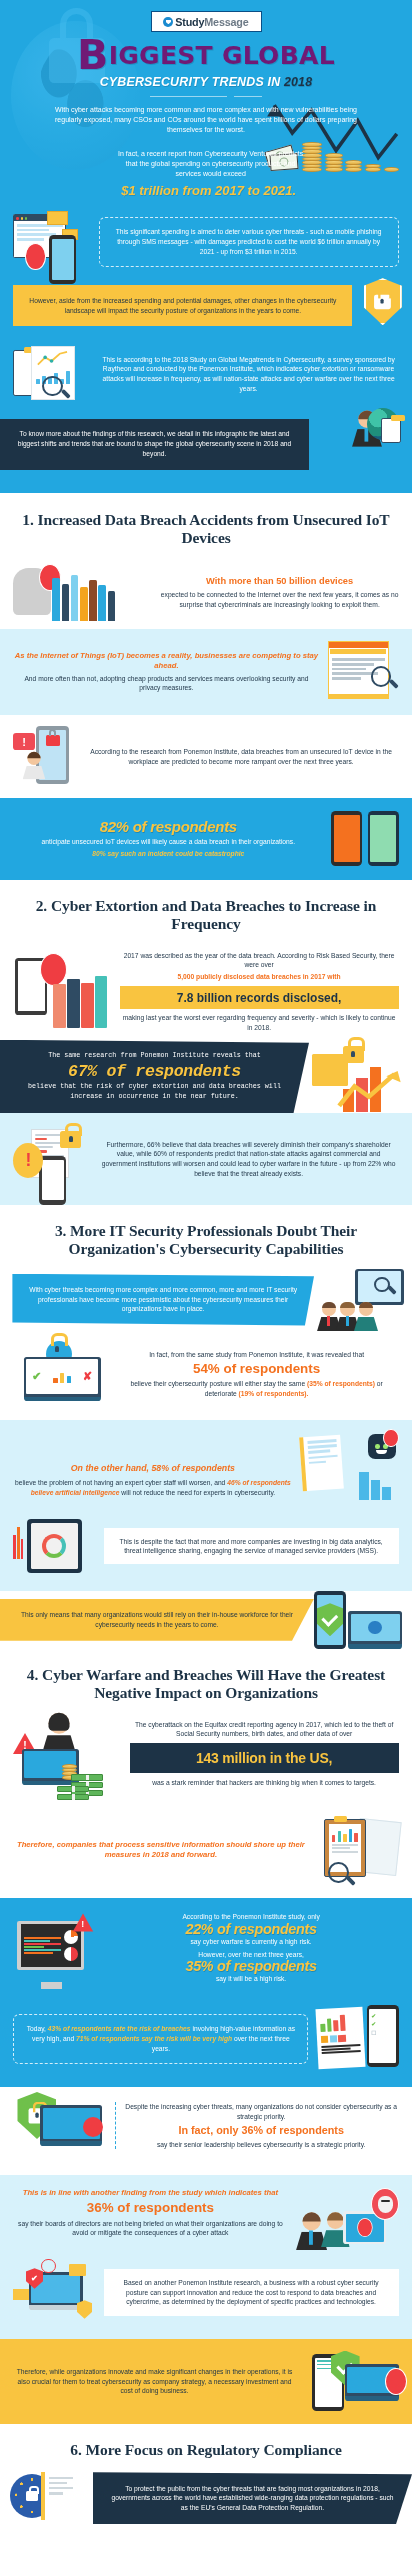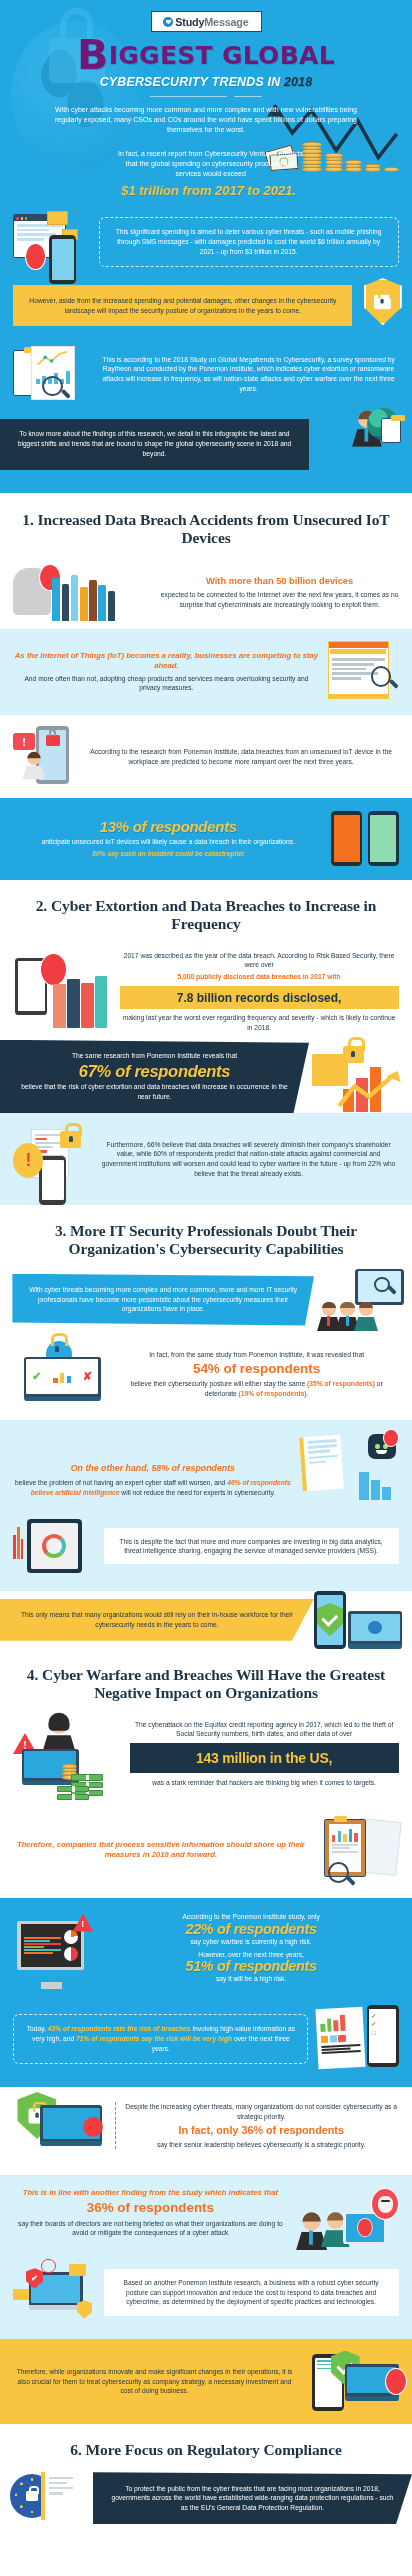--- a/index.html
+++ b/index.html
@@ -565,21 +565,21 @@
       </div>
       <div class="col-txt">
         <p class="txt dark">According to the research from Ponemon Institute, data breaches from an unsecured IoT device in the workplace are predicted to become more rampant over the next three years.</p>
       </div>
     </div>
   </section>
 
   <section class="band bg-blue">
     <div class="row" style="padding:13.4px;">
       <div class="col-txt">
-        <div class="stat-yellow">13% of respondents</div>
+        <div class="stat-yellow">82% of respondents</div>
         <p class="txt white" style="margin-top:2.1px;">anticipate unsecured IoT devices will likely cause a data breach in their organizations.</p>
         <p class="txt" style="color:#f9c440;font-style:italic;font-weight:bold;margin-top:2.1px;">80% say such an incident could be catastrophic</p>
       </div>
       <div class="col-art">
         <div style="display:flex;gap:5.2px;">
           <div class="phone orange" style="width:31px;height:55px;">
               <div class="scr"></div>
             </div>
           <div class="phone green" style="width:31px;height:55px;background:#1d3346;">
               <div class="scr"></div>
@@ -608,21 +608,21 @@
       </div>
       <div class="col-txt">
         <p class="txt dark">2017 was described as the year of the data breach. According to Risk Based Security, there were over</p>
         <p class="txt" style="color:#f4711f;font-weight:bold;margin-top:2.1px;">5,000 publicly disclosed data breaches in 2017 with</p>
         <span class="hl-yellow" style="margin:4.1px 0;">7.8 billion records disclosed,</span>
         <p class="txt dark">making last year the worst ever regarding frequency and severity - which is likely to continue in 2018.</p>
       </div>
     </div>
   </section>
 
-  <section class="band bg-white" style="position:relative;">
+  <section class="band bg-white" style="position:relative;font-family:Liberation Mono, monospace;">
     <div style="display:flex;align-items:center;">
       <div style="flex:1 1 auto;" class="slant-navy">
         <p class="txt white">The same research from Ponemon Institute reveals that</p>
         <div class="stat-yellow" style="font-size:16.5px;margin:2.1px 0;">67% of respondents</div>
         <p class="txt white">believe that the risk of cyber extortion and data breaches will increase in occurrence in the near future.</p>
       </div>
       <div style="flex:0 0 103px;">
         <div class="ill" style="width:98px;height:72px;">
           <div style="position:absolute;left:3.1px;top:13.4px;width:36px;height:32px;background:#f9c440;border-radius:1.5px;"></div>
           <span class="padlock" style="position:absolute;left:34px;top:5.2px;"></span>
@@ -903,21 +903,21 @@
           </div>
           <div style="position:absolute;left:28px;bottom:0;width:20.6px;height:7.2px;background:#cfcfcf;"></div>
           <div class="alert-tri" style="position:absolute;right:0;top:0;transform:scale(.85);"></div>
         </div>
       </div>
       <div class="col-txt">
         <p class="txt white">According to the Ponemon Institute study, only</p>
         <div class="stat-yellow" style="font-size:14.4px;">22% of respondents</div>
         <p class="txt white">say cyber warfare is currently a high risk.</p>
         <p class="txt white" style="margin-top:3.1px;">However, over the next three years,</p>
-        <div class="stat-yellow" style="font-size:14.4px;">51% of respondents</div>
+        <div class="stat-yellow" style="font-size:14.4px;">35% of respondents</div>
         <p class="txt white">say it will be a high risk.</p>
       </div>
     </div>
 
     <div class="row" style="padding:3.1px 13.4px 14.4px;">
       <div class="col-txt">
         <div class="dash-card">
           <span>Today, </span><span class="em-yellow">43% of respondents rate the risk of breaches</span><span> involving high-value information as very high, and </span><span class="em-yellow">71% of respondents say the risk will be very high</span><span> over the next three years.</span>
         </div>
       </div>

